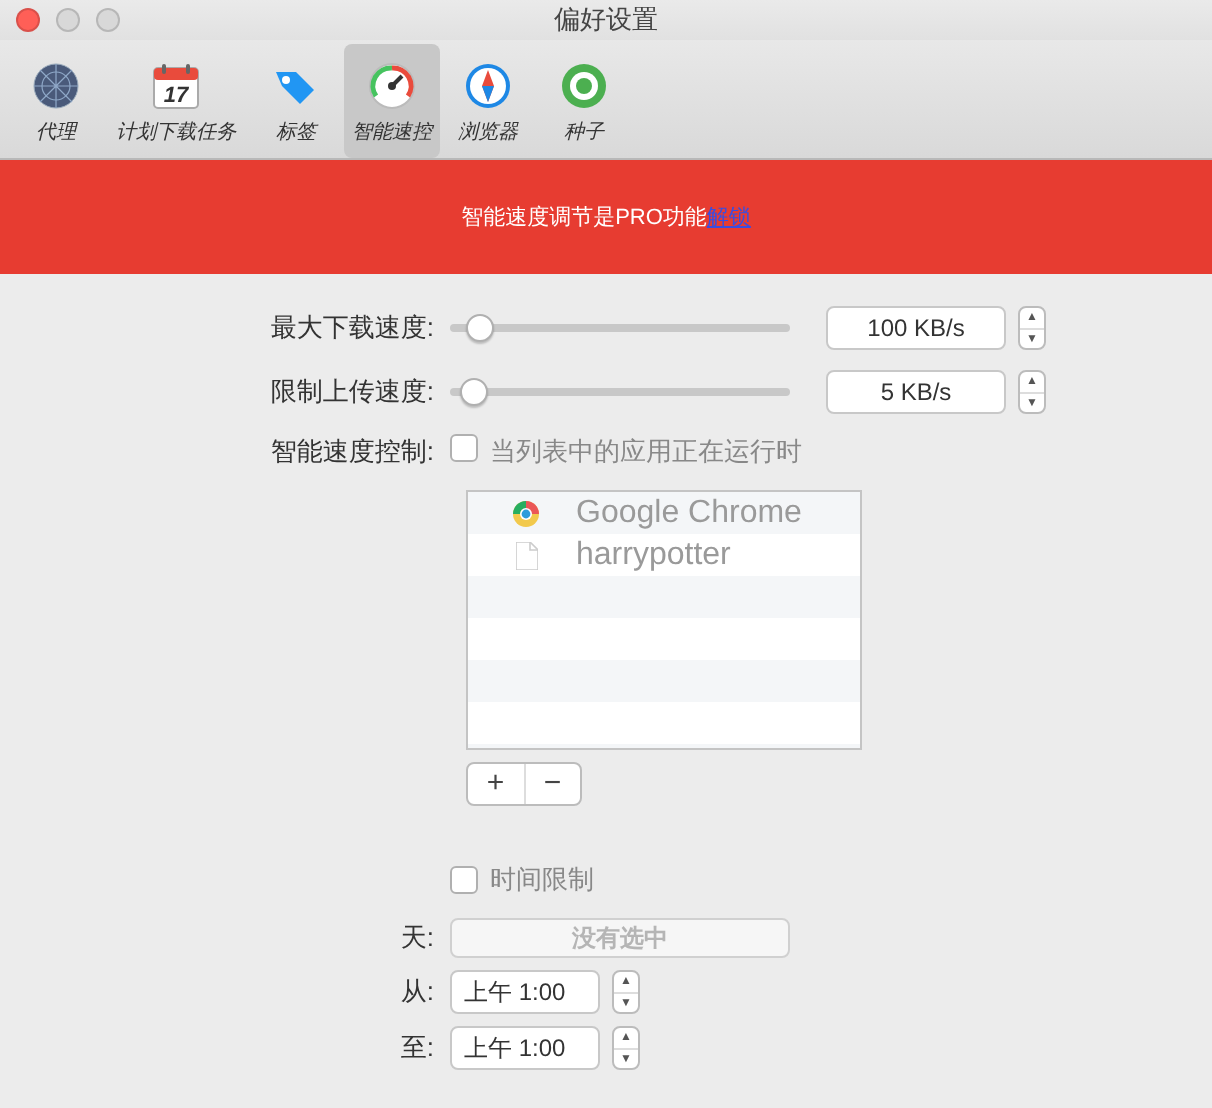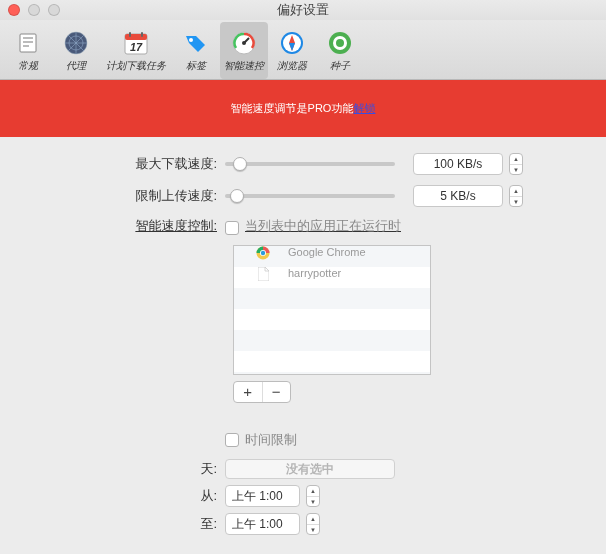--- a/index.html
+++ b/index.html
@@ -31,21 +31,21 @@
 .slider::-moz-range-thumb { width: 14px; height: 14px; background: #fff; border: 1px solid #b0b0b0; border-radius: 50%; }
 .valbox { width: 90px; height: 22px; background: #fff; border: 1px solid #c8c8c8; border-radius: 4px; margin-left: 18px; text-align: center; line-height: 20px; font-size: 12px; }
 .stepper { width: 14px; height: 22px; margin-left: 6px; display: flex; flex-direction: column; border: 1px solid #bcbcbc; border-radius: 4px; background: #fff; }
 .stepper div { flex: 1; text-align: center; font-size: 6px; line-height: 10px; color: #555; cursor: pointer; }
 .stepper div:first-child { border-bottom: 1px solid #ddd; }
 
 .checkbox { width: 14px; height: 14px; border: 1px solid #b0b0b0; border-radius: 3px; background: #fff; margin-right: 6px; flex-shrink: 0; }
 .checklabel { color: #888; }
 
 .applist { margin-left: 203px; width: 198px; height: 130px; background: #fff; border: 1px solid #c4c4c4; overflow: hidden; }
-.applist .arow { height: 21px; display: flex; align-items: flex-start; padding-left: 22px; font-size: 11px; }
+.applist .arow { height: 21px; display: flex; align-items: center; padding-left: 22px; font-size: 16px; }
 .applist .arow:nth-child(odd) { background: #f4f6f8; }
 .applist .arow:nth-child(even) { background: #fff; }
 .applist .aicon { width: 14px; height: 14px; margin-right: 18px; display: flex; align-items: center; justify-content: center; }
 .applist .aname { color: #9a9a9a; }
 
 .listbtns { margin-left: 203px; margin-top: 6px; display: flex; border: 1px solid #bcbcbc; border-radius: 4px; background: #fff; width: 58px; height: 22px; overflow: hidden; }
 .listbtns div { flex: 1; text-align: center; line-height: 19px; font-size: 15px; color: #444; cursor: pointer; }
 .listbtns div:first-child { border-right: 1px solid #ddd; }
 
 .daysel { width: 170px; height: 20px; background: #f6f6f6; border: 1px solid #d0d0d0; border-radius: 4px; text-align: center; line-height: 18px; color: #b5b5b5; font-size: 12px; font-weight: bold; }
@@ -61,31 +61,20 @@
     <div class="tl close"></div>
     <div class="tl min"></div>
     <div class="tl max"></div>
   </div>
   <div class="title">偏好设置</div>
 </div>
 
 <div class="toolbar">
   <div class="tbitem">
     <div class="ic">
-      <svg width="22" height="22">
-          <rect x="3" y="2" width="16" height="18" rx="1" fill="#fff" stroke="#888"></rect>
-          <rect x="6" y="5" width="10" height="2" fill="#bbb"></rect>
-          <rect x="6" y="9" width="10" height="2" fill="#bbb"></rect>
-          <rect x="6" y="13" width="6" height="2" fill="#bbb"></rect>
-        </svg>
-    </div>
-    <div class="lbl">常规</div>
-  </div>
-  <div class="tbitem">
-    <div class="ic">
       <svg width="26" height="26">
           <circle cx="13" cy="13" r="11" fill="#4a5a7a"></circle>
           <circle cx="13" cy="13" r="11" fill="none" stroke="#9ab" stroke-width="0.5"></circle>
           <path d="M2 13 H24 M13 2 V24 M5 5 L21 21 M21 5 L5 21" stroke="#8fa8c8" stroke-width="0.6"></path>
           <circle cx="13" cy="13" r="7" fill="none" stroke="#8fa8c8" stroke-width="0.6"></circle>
         </svg>
     </div>
     <div class="lbl">代理</div>
   </div>
   <div class="tbitem wide">
@@ -163,21 +152,21 @@
   <div class="row">
     <div class="label">限制上传速度:</div>
     <input type="range" class="slider" min="0" max="100" value="3" style="">
     <div class="valbox">5 KB/s</div>
     <div class="stepper">
         <div>▲</div>
         <div>▼</div>
       </div>
   </div>
 
-  <div class="row" style="margin-top:8px;align-items:flex-end;text-decoration:underline;">
+  <div class="row" style="margin-top:8px;align-items:flex-start;">
     <div class="label">智能速度控制:</div>
     <div class="checkbox"></div>
     <div class="checklabel">当列表中的应用正在运行时</div>
   </div>
 
   <div class="applist">
     <div class="arow">
       <div class="aicon">
           <svg width="14" height="14">
             <circle cx="7" cy="7" r="6.5" fill="#f2c94c"></circle>

